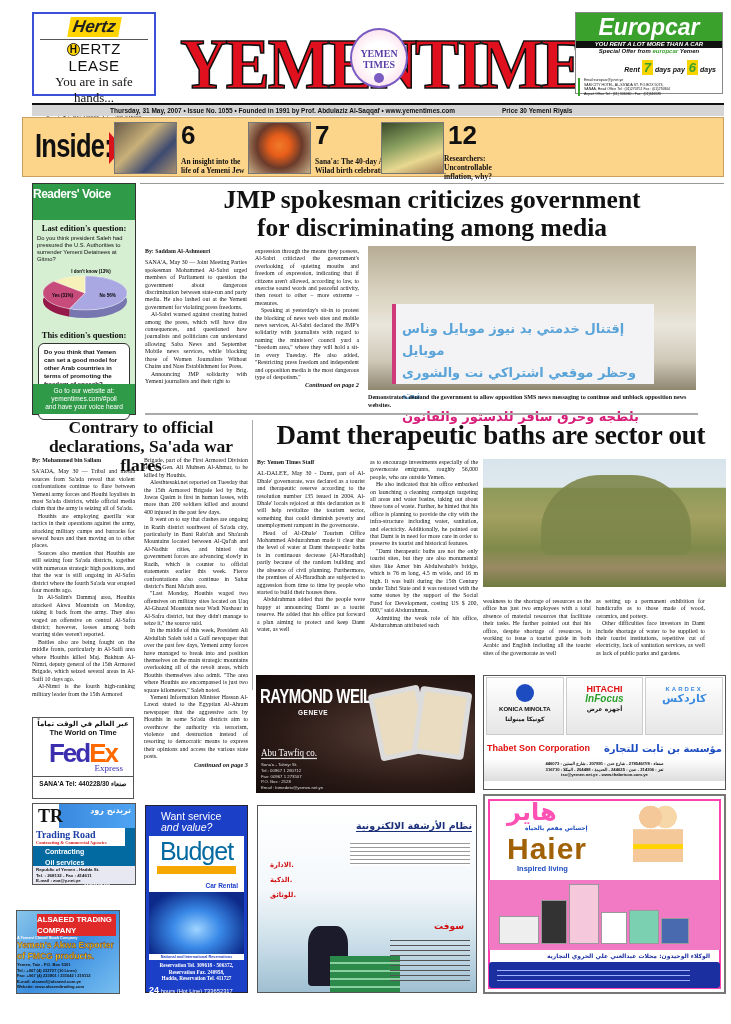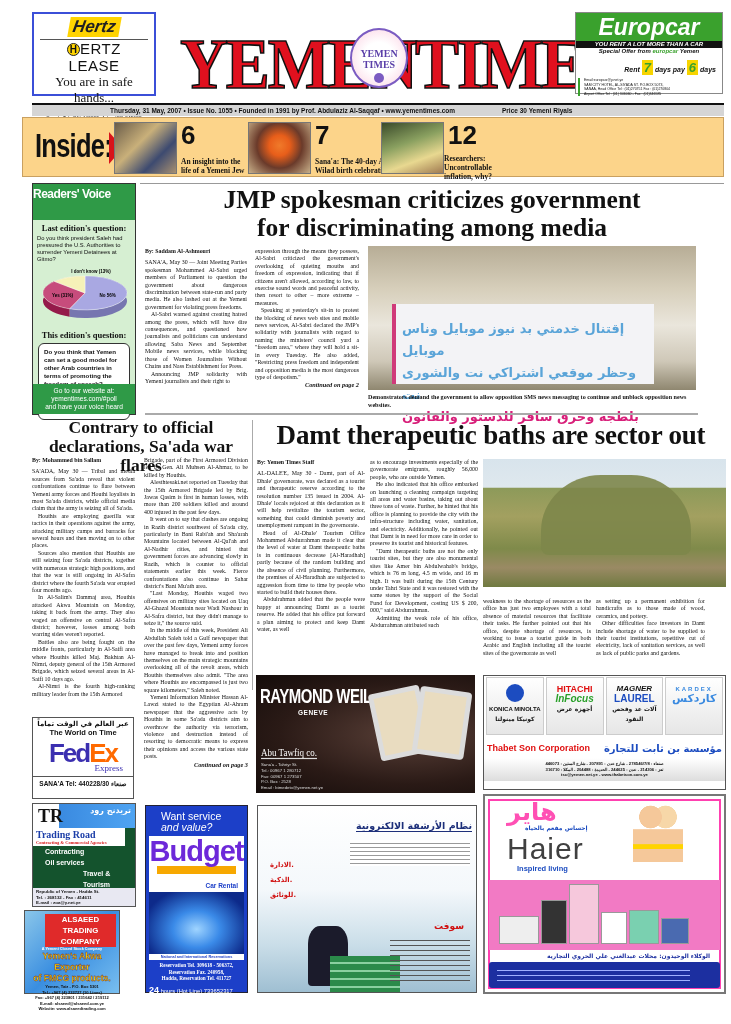--- a/index.html
+++ b/index.html
@@ -63,38 +63,38 @@
 .photo2{left:483px;top:459px;width:243px;height:128px;background:linear-gradient(#d8e4ec 0,#dfe8ee 22%,#8d9a5a 23%,#a3a060 45%,#7f8a4a 70%,#9a8a64 85%,#6f7a40)}
 .mesa{position:absolute;left:58px;top:16px;width:150px;height:80px;background:#7d864a;border-radius:40% 40% 8px 8px/70% 70% 8px 8px;opacity:.9}
 
 .fedex{left:32px;top:717px;width:102px;height:82px;border:1px solid #555;background:#fff;text-align:center}
 .fedex .ar{font-family:"DejaVu Sans",sans-serif;font-weight:bold;font-size:7px;margin-top:2px}
 .fedex .en{font-family:"Liberation Sans",sans-serif;font-weight:bold;font-size:7.5px}
 .fedex .logo{font-family:"Liberation Sans",sans-serif;font-weight:bold;font-size:26px;letter-spacing:-2px;line-height:26px;margin-top:3px}
 .fedex .logo .fe{color:#3b2fb0}.fedex .logo .ex{color:#ff6a00}
 .fedex .exp{font-size:9px;color:#3b2fb0;text-align:right;padding-right:10px;margin-top:-3px}
 .fedex .tel{border-top:1px solid #555;font-family:"Liberation Sans",sans-serif;font-weight:bold;font-size:6.5px;margin-top:3px;padding-top:3px}
-.tr{left:32px;top:803px;width:104px;height:104px;background:#14532d;border:1px solid #555;color:#fff;font-family:"Liberation Sans",sans-serif}
+.tr{left:32px;top:803px;width:104px;height:82px;background:#0369a1;border:1px solid #555;color:#fff;font-family:"Liberation Sans",sans-serif}
 .tr .topband{height:24px;background:linear-gradient(90deg,#fff 0,#fff 25%,#3a8ae0 26%,#4fa4f2);position:relative}
 .tr .logo{position:absolute;left:5px;top:2px;color:#111;font-family:"Liberation Serif",serif;font-weight:bold;font-size:18px}
 .tr .arab{position:absolute;right:4px;top:2px;color:#fff;font-size:8px;font-weight:bold;font-family:"DejaVu Sans",sans-serif}
 .tr .name{background:#fff;color:#1c3ea8;font-family:"Liberation Serif",serif;font-weight:bold;font-size:10px;padding:1px 3px;width:90%}
 .tr .name small{display:block;color:#d81b1b;font-size:4.5px}
 .tr .svc{font-size:7px;font-weight:bold;line-height:11px;padding-left:12px}
 .tr .svc .r{padding-left:38px}
 .tr .addr{background:#e8e8f2;color:#111;font-size:4.4px;line-height:5.2px;padding:1px 3px;position:absolute;bottom:0;left:0;right:0;font-weight:bold}
-.als{left:24px;top:910px;width:96px;height:84px;border:1px solid #555;background:linear-gradient(135deg,#8ac6ea,#3a8ee0 50%,#79bff0);text-align:center;font-family:"Liberation Sans",sans-serif}
+.als{left:16px;top:910px;width:104px;height:84px;border:1px solid #555;background:linear-gradient(135deg,#8ac6ea,#3a8ee0 50%,#79bff0);text-align:left;font-family:"Liberation Sans",sans-serif}
 .als .name{background:#e02a2a;color:#fff;font-weight:bold;font-size:7.8px;margin:3px 3px 0 20px;line-height:11px}
 .als .sub{font-size:3.8px;color:#fff;font-weight:bold}
 .als .big{color:#ffd400;font-weight:bold;font-size:8.6px;line-height:11px;-webkit-text-stroke:.3px #612}
 .als .info{font-size:4.1px;line-height:5.5px;color:#111;font-weight:bold}
 .budget{left:145px;top:805px;width:103px;height:188px;background:#1c3fc8;border:1px solid #223;font-family:"Liberation Sans",sans-serif;color:#fff}
 .budget .want{font-size:10.5px;line-height:11px;padding:5px 0 0 15px}
 .budget .white{background:#fff;margin:3px 3px 0 3px;height:56px;text-align:center;position:relative}
-.budget .white .bl{font-weight:bold;font-size:29px;color:#6d28d9;letter-spacing:-1px;line-height:30px;position:relative;z-index:2}
+.budget .white .bl{font-weight:normal;font-size:25px;color:#0369a1;letter-spacing:-1px;line-height:30px;position:relative;z-index:2}
 .budget .white .sw{position:absolute;left:8px;right:8px;top:30px;height:8px;background:#f7a800}
 .budget .white .cr{position:absolute;right:6px;bottom:3px;color:#1c3fc8;font-weight:bold;font-size:6.5px}
 .budget .car{height:62px;margin:0 3px;background:radial-gradient(ellipse at 50% 60%,#9fd4ff 0,#3a8ae8 35%,#0d2a8a 80%)}
 .budget .nat{background:#fff;color:#1c3fc8;font-size:3.8px;text-align:center;margin:0 3px;padding:1px 0;font-weight:bold}
 .budget .res{font-family:"Liberation Serif",serif;font-weight:bold;font-size:5.2px;text-align:center;line-height:6.6px;margin-top:2px}
 .budget .hot{font-size:5.8px;padding-left:3px;margin-top:3px}
 .budget .hot b{font-size:9px}
 .archive{left:257px;top:805px;width:220px;height:188px;border:1px solid #555;background:linear-gradient(#fff 0,#f4f8fb 45%,#c9dde8 75%,#9fbfd2)}
 .archive .t{position:absolute;right:4px;top:14px;font-family:"DejaVu Sans",sans-serif;font-weight:bold;font-size:9.5px;color:#1c2f7a;border-bottom:1px solid #1c2f7a}
 .archive .red{position:absolute;left:12px;top:52px;font-family:"DejaVu Sans",sans-serif;font-weight:bold;font-size:6.8px;color:#d01010;line-height:15px}
@@ -112,21 +112,21 @@
 .thabet{left:483px;top:675px;width:243px;height:115px;border:1px solid #555;background:#fff;font-family:"Liberation Sans",sans-serif}
 .thabet .brands{display:flex;height:58px;margin:1px}
 .thabet .b{flex:1;background:linear-gradient(#fff,#e6e6e6);border:1px solid #ccc;text-align:center;font-weight:bold;font-size:6px;padding-top:6px;margin:0 1px;line-height:10px}
 .thabet .corp{color:#e01010;font-weight:bold;font-size:9px;padding-left:3px;margin-top:8px}
 .thabet .corp .ar{float:right;color:#1c4cc0;font-size:10px;padding-right:3px;font-family:"DejaVu Sans",sans-serif}
 .thabet .addr{background:linear-gradient(#fff,#ddd);text-align:center;font-size:4.2px;line-height:5.5px;font-weight:bold;margin-top:5px;padding:3px 0}
 .haier{left:483px;top:794px;width:243px;height:200px;border:2px solid #777;background:#fff;font-family:"Liberation Sans",sans-serif}
 .haier .inner{position:absolute;inset:3px;border:2px solid #ff40b0}
 .haier .ar{position:absolute;left:22px;top:2px;color:#ff50b4;font-family:"DejaVu Sans",sans-serif;font-weight:bold;font-size:24px}
 .haier .tag{position:absolute;left:40px;top:28px;color:#1c4cc0;font-family:"DejaVu Sans",sans-serif;font-size:6px;font-weight:bold}
-.haier .logo{position:absolute;left:22px;top:36px;color:#404040;font-weight:normal;font-size:30px;letter-spacing:1px}
+.haier .logo{position:absolute;left:22px;top:36px;color:#a16207;font-weight:bold;font-size:30px;letter-spacing:1px}
 .haier .insp{position:absolute;left:32px;top:68px;color:#1c4cc0;font-weight:bold;font-size:7.5px}
 .haier .kids{position:absolute;left:148px;top:6px;width:50px;height:60px;background:radial-gradient(circle at 35% 25%,#f5c89a 0,#f5c89a 20%,transparent 21%),radial-gradient(circle at 65% 25%,#f7d7a8 0,#f7d7a8 20%,transparent 21%),linear-gradient(transparent 45%,#f5c89a 46%,#f5c89a 70%,#ffd400 71%,#ffd400 78%,#f5c89a 79%)}
 .haier .pink{position:absolute;left:4px;right:4px;top:84px;height:70px;background:#f27ac4}
 .haier .app{position:absolute;bottom:6px;background:#eee;border:1px solid #999}
 .haier .dist{position:absolute;left:4px;right:4px;top:156px;font-family:"DejaVu Sans",sans-serif;font-weight:bold;color:#1c2fa0;font-size:6px;text-align:right;padding-right:10px}
 .haier .blue{position:absolute;left:4px;right:4px;bottom:4px;height:26px;background:#1c2fa0;border-radius:3px}
 .haier .blue i{position:absolute;left:8px;right:30px;top:4px;height:18px;background:repeating-linear-gradient(transparent 0,transparent 4px,#9fb0ff 4px,#9fb0ff 5px)}
 </style>
 </head>
 <body>
@@ -378,25 +378,20 @@
         <div style="width:18px;height:18px;border-radius:50%;background:#1c4cc0;margin:0 auto 2px"></div>
         <div>KONICA MINOLTA</div>
         <div style="font-family:'DejaVu Sans',sans-serif">كونيكا مينولتا</div>
       </div>
     <div class="b">
         <div style="color:#e01010;font-size:9px">HITACHI</div>
         <div style="color:#2aa02a;font-size:10px;font-style:italic">InFocus</div>
         <div style="font-family:'DejaVu Sans',sans-serif">أجهزة عرض</div>
       </div>
     <div class="b">
-        <div style="font-style:italic;font-size:8px">MAGNER</div>
-        <div style="color:#1c4cc0;font-size:10px">LAUREL</div>
-        <div style="font-family:'DejaVu Sans',sans-serif">آلات عد وفحص النقود</div>
-      </div>
-    <div class="b">
         <div style="color:#3a8ae0;letter-spacing:2px">KARDEX</div>
         <div style="color:#3a8ae0;font-size:11px;font-family:'DejaVu Sans',sans-serif">كاردكس</div>
       </div>
   </div>
   <div class="corp"><span>Thabet Son Corporation</span><span class="ar">مؤسسة بن ثابت للتجارة</span></div>
   <div class="addr">
     <div>صنعاء : 278546/7/8 - شارع عدن : 207891 - شارع الستين : 446073</div>
     <div>تعز : 214306 - عدن : 244625 - الحديدة : 204488 - المكلا : 316710</div>
     <div>tsc@yemen.net.ye - www.thabetson.com.ye</div>
   </div>

